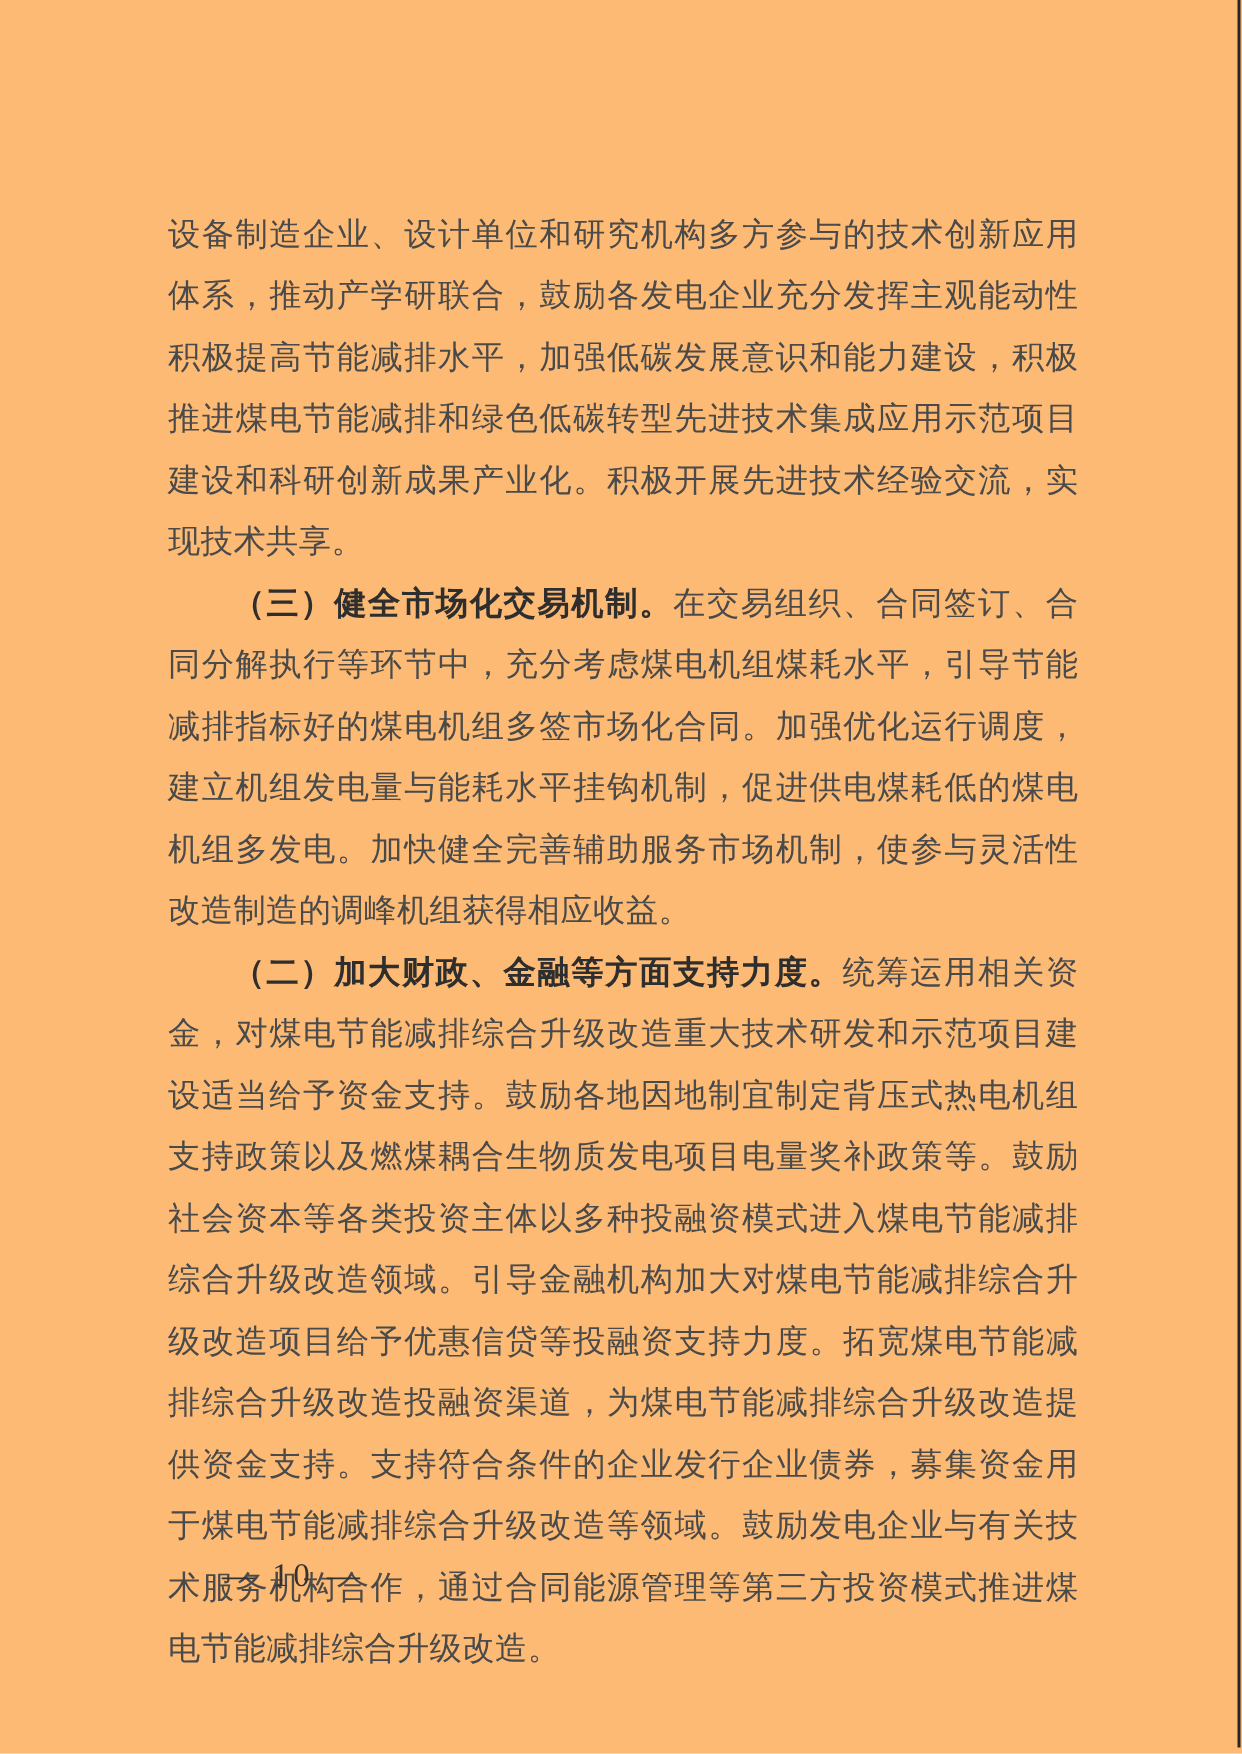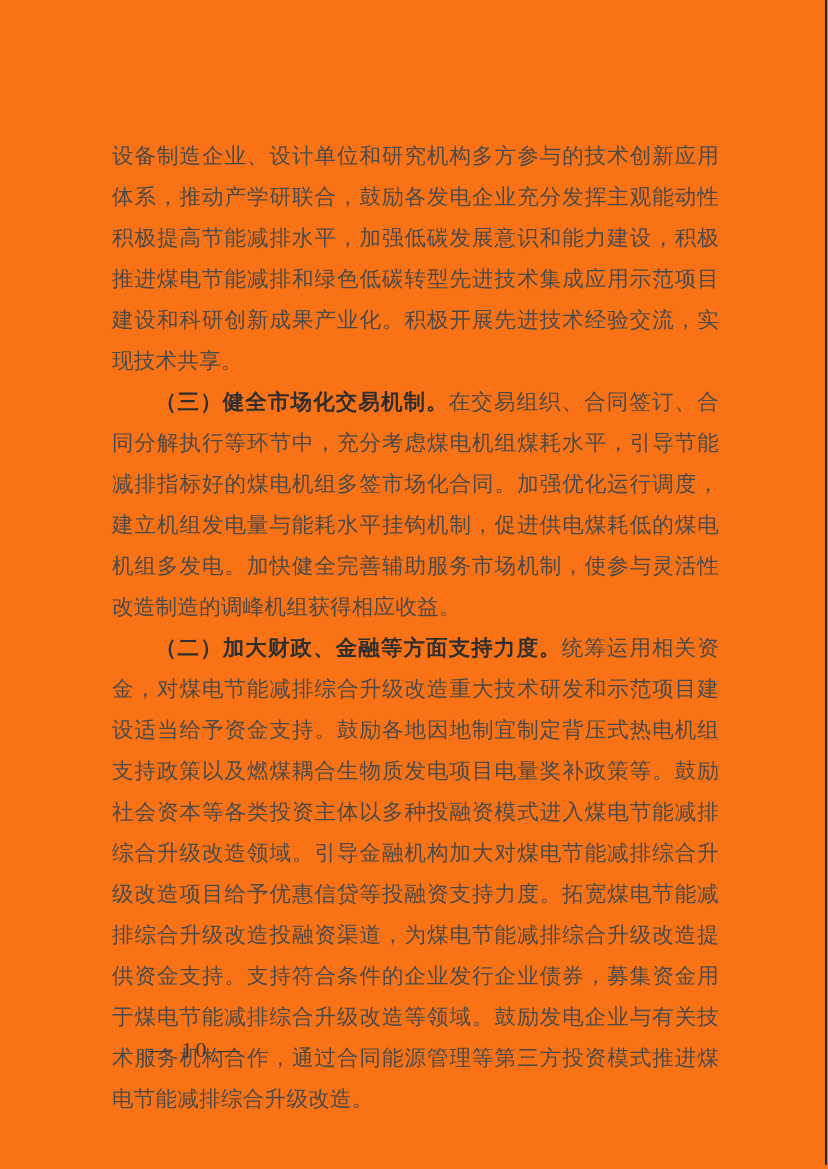--- a/index.html
+++ b/index.html
@@ -10,21 +10,21 @@
   body {
     width: 828px;
     height: 1169px;
     position: relative;
     overflow: hidden;
     font-family: "Liberation Serif", "DejaVu Serif", serif;
   }
   .page {
     position: absolute;
     inset: 0;
-    background: #f97316;
+    background: #fdba74;
   }
   
   .scan-edge-line {
     position: absolute;
     top: 0;
     right: 1px;
     width: 2px;
     height: 1165px;
     background: #262626;
   }

